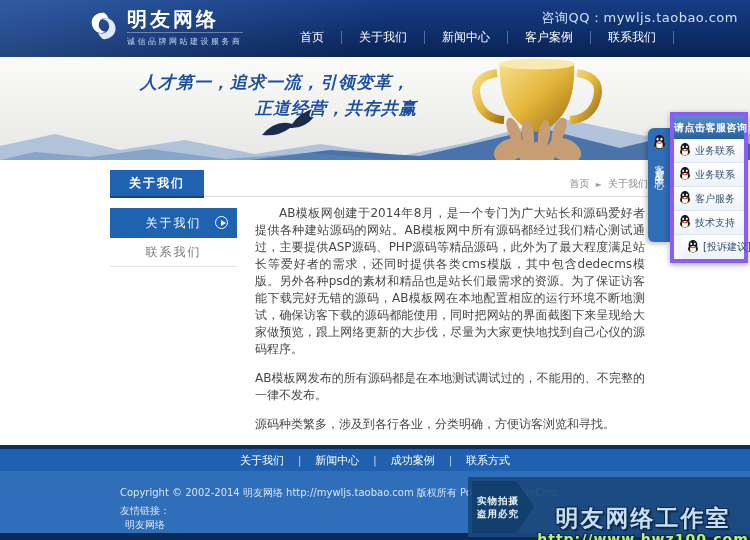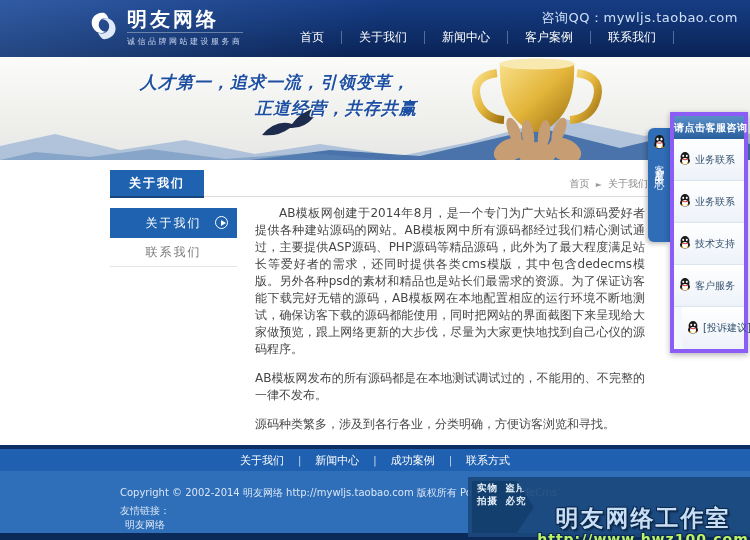--- a/index.html
+++ b/index.html
@@ -60,21 +60,21 @@
   
   .svc-tab { position:absolute; left:648px; top:128px; width:22px; height:114px; background:#2f6db6;
     border-radius:6px 0 0 6px; box-shadow:-2px 2px 4px rgba(0,0,0,.25); z-index:40; cursor:pointer;
     display:flex; flex-direction:column; align-items:center; padding-top:6px; }
   .svc-tab-text { writing-mode:vertical-rl; text-orientation:upright; color:#fff; font-size:10px;
     letter-spacing:3px; margin-top:4px; }
   .svc-panel { position:absolute; left:670px; top:112px; width:78px; background:#f4f8fc;
     border:4px solid #8b5cf6; box-shadow:0 2px 6px rgba(0,0,0,.3); z-index:40; }
   .svc-header { background:linear-gradient(180deg,#5a8fc9,#2a5f9e); color:#fff; font-size:10px;
     font-weight:bold; text-align:center; padding:5px 0 4px; white-space:nowrap; letter-spacing:.5px; }
-  .svc-item { display:flex; align-items:center; gap:4px; height:42px; padding:0 5px;
+  .svc-item { display:flex; align-items:center; gap:4px; height:24px; padding:0 5px;
     border-bottom:1px solid #dbe5f1; background:linear-gradient(180deg,#ffffff,#edf2f9);
     font-size:10px; color:#34516e; cursor:pointer; white-space:nowrap; }
   .svc-item:last-child { border-bottom:none;margin-left:8px; }
 
   
   .bnav-strip { position:absolute; top:445px; left:0; width:750px; height:4px; background:#0d2e63; z-index:3; }
   .bnav { position:absolute; top:449px; left:0; width:750px; height:22px; background:#1f60b0; z-index:3;
     display:flex; justify-content:center; align-items:center; }
   .bnav a { color:#fff; font-size:11px; text-decoration:none; padding:0 14px; cursor:pointer; }
   .bnav .bsep { color:rgba(255,255,255,.75); font-size:10px; }
@@ -82,21 +82,21 @@
   .copyright { position:absolute; left:120px; top:15px; font-size:10px; color:#d8e6f6; }
   .links-label { position:absolute; left:120px; top:33px; font-size:10px; color:#d8e6f6; }
   .friend-link { position:absolute; left:125px; top:47px; font-size:10px; color:#d8e6f6; text-decoration:none; cursor:pointer; }
   .footer-strip { position:absolute; top:533px; left:0; width:750px; height:7px; background:#0c2a58; z-index:3; }
 
   
   .watermark { position:absolute; left:468px; top:477px; width:282px; height:60px;
     background:rgba(27,72,125,.92); z-index:50; display:flex; align-items:center; }
   .wm-badge { margin-left:4px; width:62px; height:52px; background:#123f6e; color:#e8f1fa;
     clip-path:polygon(0 0, 72% 0, 100% 50%, 72% 100%, 0 100%);
-    display:flex; flex-direction:row; justify-content:center; padding-left:5px;
+    display:flex; flex-direction:column; justify-content:center; padding-left:5px;
     font-size:9.5px; font-weight:bold; line-height:13px; letter-spacing:1px; }
   .wm-main { flex:1; text-align:center; margin-left:2px; }
   .wm-title { font-size:23px; font-weight:bold; color:#c9def2; letter-spacing:2px; line-height:26px;
     text-shadow:1px 1px 0 #0a2a50,-1px -1px 0 #0a2a50,1px -1px 0 #0a2a50,-1px 1px 0 #0a2a50,2px 2px 2px rgba(0,0,0,.5);margin-top:37px; }
   .wm-url { font-size:14px; font-weight:bold; color:#bef264; letter-spacing:1px;
     text-shadow:1px 1px 0 #0a2a50,-1px -1px 0 #0a2a50,1px -1px 0 #0a2a50,-1px 1px 0 #0a2a50; }
 </style>
 </head>
 <body>
 
@@ -245,34 +245,34 @@
       <span><svg width="12" height="13" viewBox="0 0 20 22">
             <ellipse cx="10" cy="8" rx="7.5" ry="8" fill="#1a1a1a"></ellipse>
             <ellipse cx="10" cy="15" rx="8.5" ry="6.5" fill="#1a1a1a"></ellipse>
             <ellipse cx="10" cy="15.5" rx="5" ry="5.5" fill="#fff"></ellipse>
             <ellipse cx="7" cy="6.5" rx="1.6" ry="2" fill="#fff"></ellipse>
             <ellipse cx="13" cy="6.5" rx="1.6" ry="2" fill="#fff"></ellipse>
             <path d="M5.5 11 Q10 13.5 14.5 11 L14.5 12.6 Q10 15 5.5 12.6 Z" fill="#dd3333"></path>
             <path d="M3.5 20.5 L8 19 L5 16.5 Z" fill="#f5a623"></path>
             <path d="M16.5 20.5 L12 19 L15 16.5 Z" fill="#f5a623"></path>
           </svg></span>
+      <span>客户服务</span>
+    </div>
+    <div class="svc-item">
+      <span><svg width="12" height="13" viewBox="0 0 20 22">
+            <ellipse cx="10" cy="8" rx="7.5" ry="8" fill="#1a1a1a"></ellipse>
+            <ellipse cx="10" cy="15" rx="8.5" ry="6.5" fill="#1a1a1a"></ellipse>
+            <ellipse cx="10" cy="15.5" rx="5" ry="5.5" fill="#fff"></ellipse>
+            <ellipse cx="7" cy="6.5" rx="1.6" ry="2" fill="#fff"></ellipse>
+            <ellipse cx="13" cy="6.5" rx="1.6" ry="2" fill="#fff"></ellipse>
+            <path d="M5.5 11 Q10 13.5 14.5 11 L14.5 12.6 Q10 15 5.5 12.6 Z" fill="#dd3333"></path>
+            <path d="M3.5 20.5 L8 19 L5 16.5 Z" fill="#f5a623"></path>
+            <path d="M16.5 20.5 L12 19 L15 16.5 Z" fill="#f5a623"></path>
+          </svg></span>
       <span>技术支持</span>
-    </div>
-    <div class="svc-item">
-      <span><svg width="12" height="13" viewBox="0 0 20 22">
-            <ellipse cx="10" cy="8" rx="7.5" ry="8" fill="#1a1a1a"></ellipse>
-            <ellipse cx="10" cy="15" rx="8.5" ry="6.5" fill="#1a1a1a"></ellipse>
-            <ellipse cx="10" cy="15.5" rx="5" ry="5.5" fill="#fff"></ellipse>
-            <ellipse cx="7" cy="6.5" rx="1.6" ry="2" fill="#fff"></ellipse>
-            <ellipse cx="13" cy="6.5" rx="1.6" ry="2" fill="#fff"></ellipse>
-            <path d="M5.5 11 Q10 13.5 14.5 11 L14.5 12.6 Q10 15 5.5 12.6 Z" fill="#dd3333"></path>
-            <path d="M3.5 20.5 L8 19 L5 16.5 Z" fill="#f5a623"></path>
-            <path d="M16.5 20.5 L12 19 L15 16.5 Z" fill="#f5a623"></path>
-          </svg></span>
-      <span>客户服务</span>
     </div>
     <div class="svc-item">
       <span><svg width="12" height="13" viewBox="0 0 20 22">
             <ellipse cx="10" cy="8" rx="7.5" ry="8" fill="#1a1a1a"></ellipse>
             <ellipse cx="10" cy="15" rx="8.5" ry="6.5" fill="#1a1a1a"></ellipse>
             <ellipse cx="10" cy="15.5" rx="5" ry="5.5" fill="#fff"></ellipse>
             <ellipse cx="7" cy="6.5" rx="1.6" ry="2" fill="#fff"></ellipse>
             <ellipse cx="13" cy="6.5" rx="1.6" ry="2" fill="#fff"></ellipse>
             <path d="M5.5 11 Q10 13.5 14.5 11 L14.5 12.6 Q10 15 5.5 12.6 Z" fill="#dd3333"></path>
             <path d="M3.5 20.5 L8 19 L5 16.5 Z" fill="#f5a623"></path>

